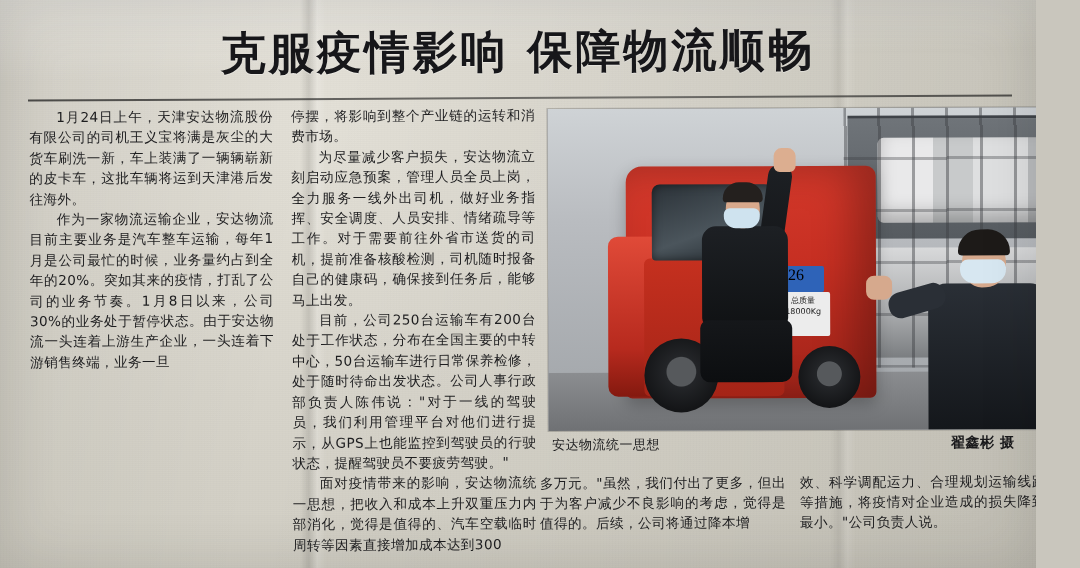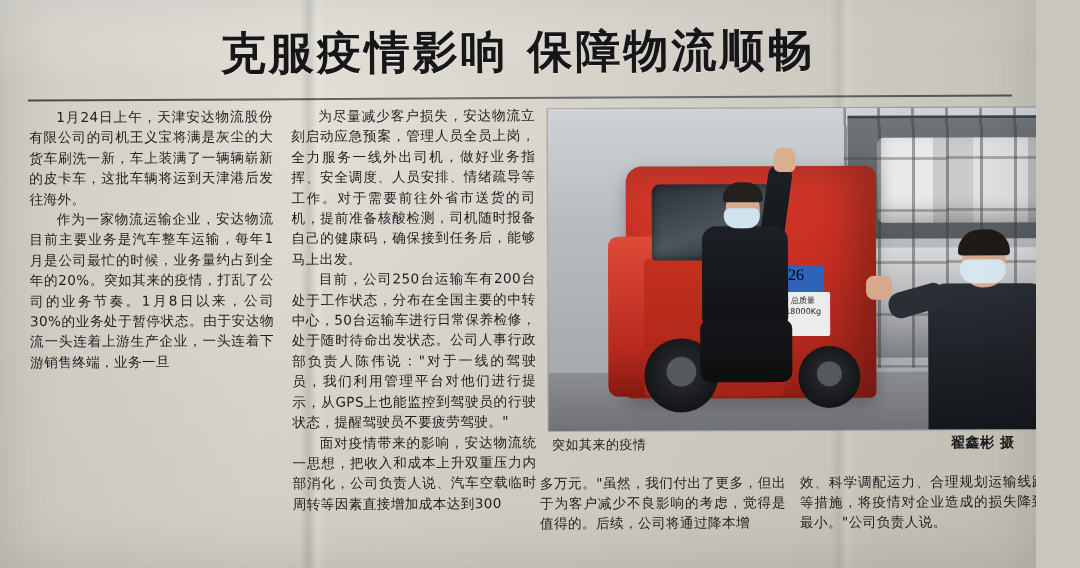--- a/index.html
+++ b/index.html
@@ -315,23 +315,24 @@
 
   <div class="headline">克服疫情影响  保障物流顺畅</div>
   <div class="rule"></div>
 
   <div class="cols">
     <div class="col">
       <p>1月24日上午，天津安达物流股份有限公司的司机王义宝将满是灰尘的大货车刷洗一新，车上装满了一辆辆崭新的皮卡车，这批车辆将运到天津港后发往海外。</p>
       <p>作为一家物流运输企业，安达物流目前主要业务是汽车整车运输，每年1月是公司最忙的时候，业务量约占到全年的20%。突如其来的疫情，打乱了公司的业务节奏。1月8日以来，公司30%的业务处于暂停状态。由于安达物流一头连着上游生产企业，一头连着下游销售终端，业务一旦</p>
     </div>
     <div class="col">
+      <p class="noind">停摆，将影响到整个产业链的运转和消费市场。</p>
       <p>为尽量减少客户损失，安达物流立刻启动应急预案，管理人员全员上岗，全力服务一线外出司机，做好业务指挥、安全调度、人员安排、情绪疏导等工作。对于需要前往外省市送货的司机，提前准备核酸检测，司机随时报备自己的健康码，确保接到任务后，能够马上出发。</p>
       <p>目前，公司250台运输车有200台处于工作状态，分布在全国主要的中转中心，50台运输车进行日常保养检修，处于随时待命出发状态。公司人事行政部负责人陈伟说："对于一线的驾驶员，我们利用管理平台对他们进行提示，从GPS上也能监控到驾驶员的行驶状态，提醒驾驶员不要疲劳驾驶。"</p>
-      <p>面对疫情带来的影响，安达物流统一思想，把收入和成本上升双重压力内部消化，公司负责人说、汽车空载临时周转等因素直接增加成本达到300</p>
+      <p>面对疫情带来的影响，安达物流统一思想，把收入和成本上升双重压力内部消化，觉得是值得的、汽车空载临时周转等因素直接增加成本达到300</p>
     </div>
   </div>
 
   <div class="photo">
     <div class="sky"></div>
     <div class="carrier-deck"></div>
     <div class="carrier-cars"></div>
     <div class="carrier-lower"></div>
     <div class="carrier-rails"></div>
 
@@ -361,21 +362,21 @@
     <div class="man-right">
       <div class="body"></div>
       <div class="arm"></div>
       <div class="hand"></div>
       <div class="head"></div>
       <div class="hair"></div>
       <div class="mask"></div>
     </div>
   </div>
 
-  <div class="cap-left">突如其来的疫情</div>
+  <div class="cap-left">安达物流统一思想</div>
   <div class="cap-right">翟鑫彬  摄</div>
 
   <div class="bottom-cols">
     <div class="bcol">
       <p>多万元。"虽然，我们付出了更多，但出于为客户减少不良影响的考虑，觉得是值得的。后续，公司将通过降本增</p>
     </div>
     <div class="bcol">
       <p>效、科学调配运力、合理规划运输线路等措施，将疫情对企业造成的损失降到最小。"公司负责人说。</p>
     </div>
   </div>

